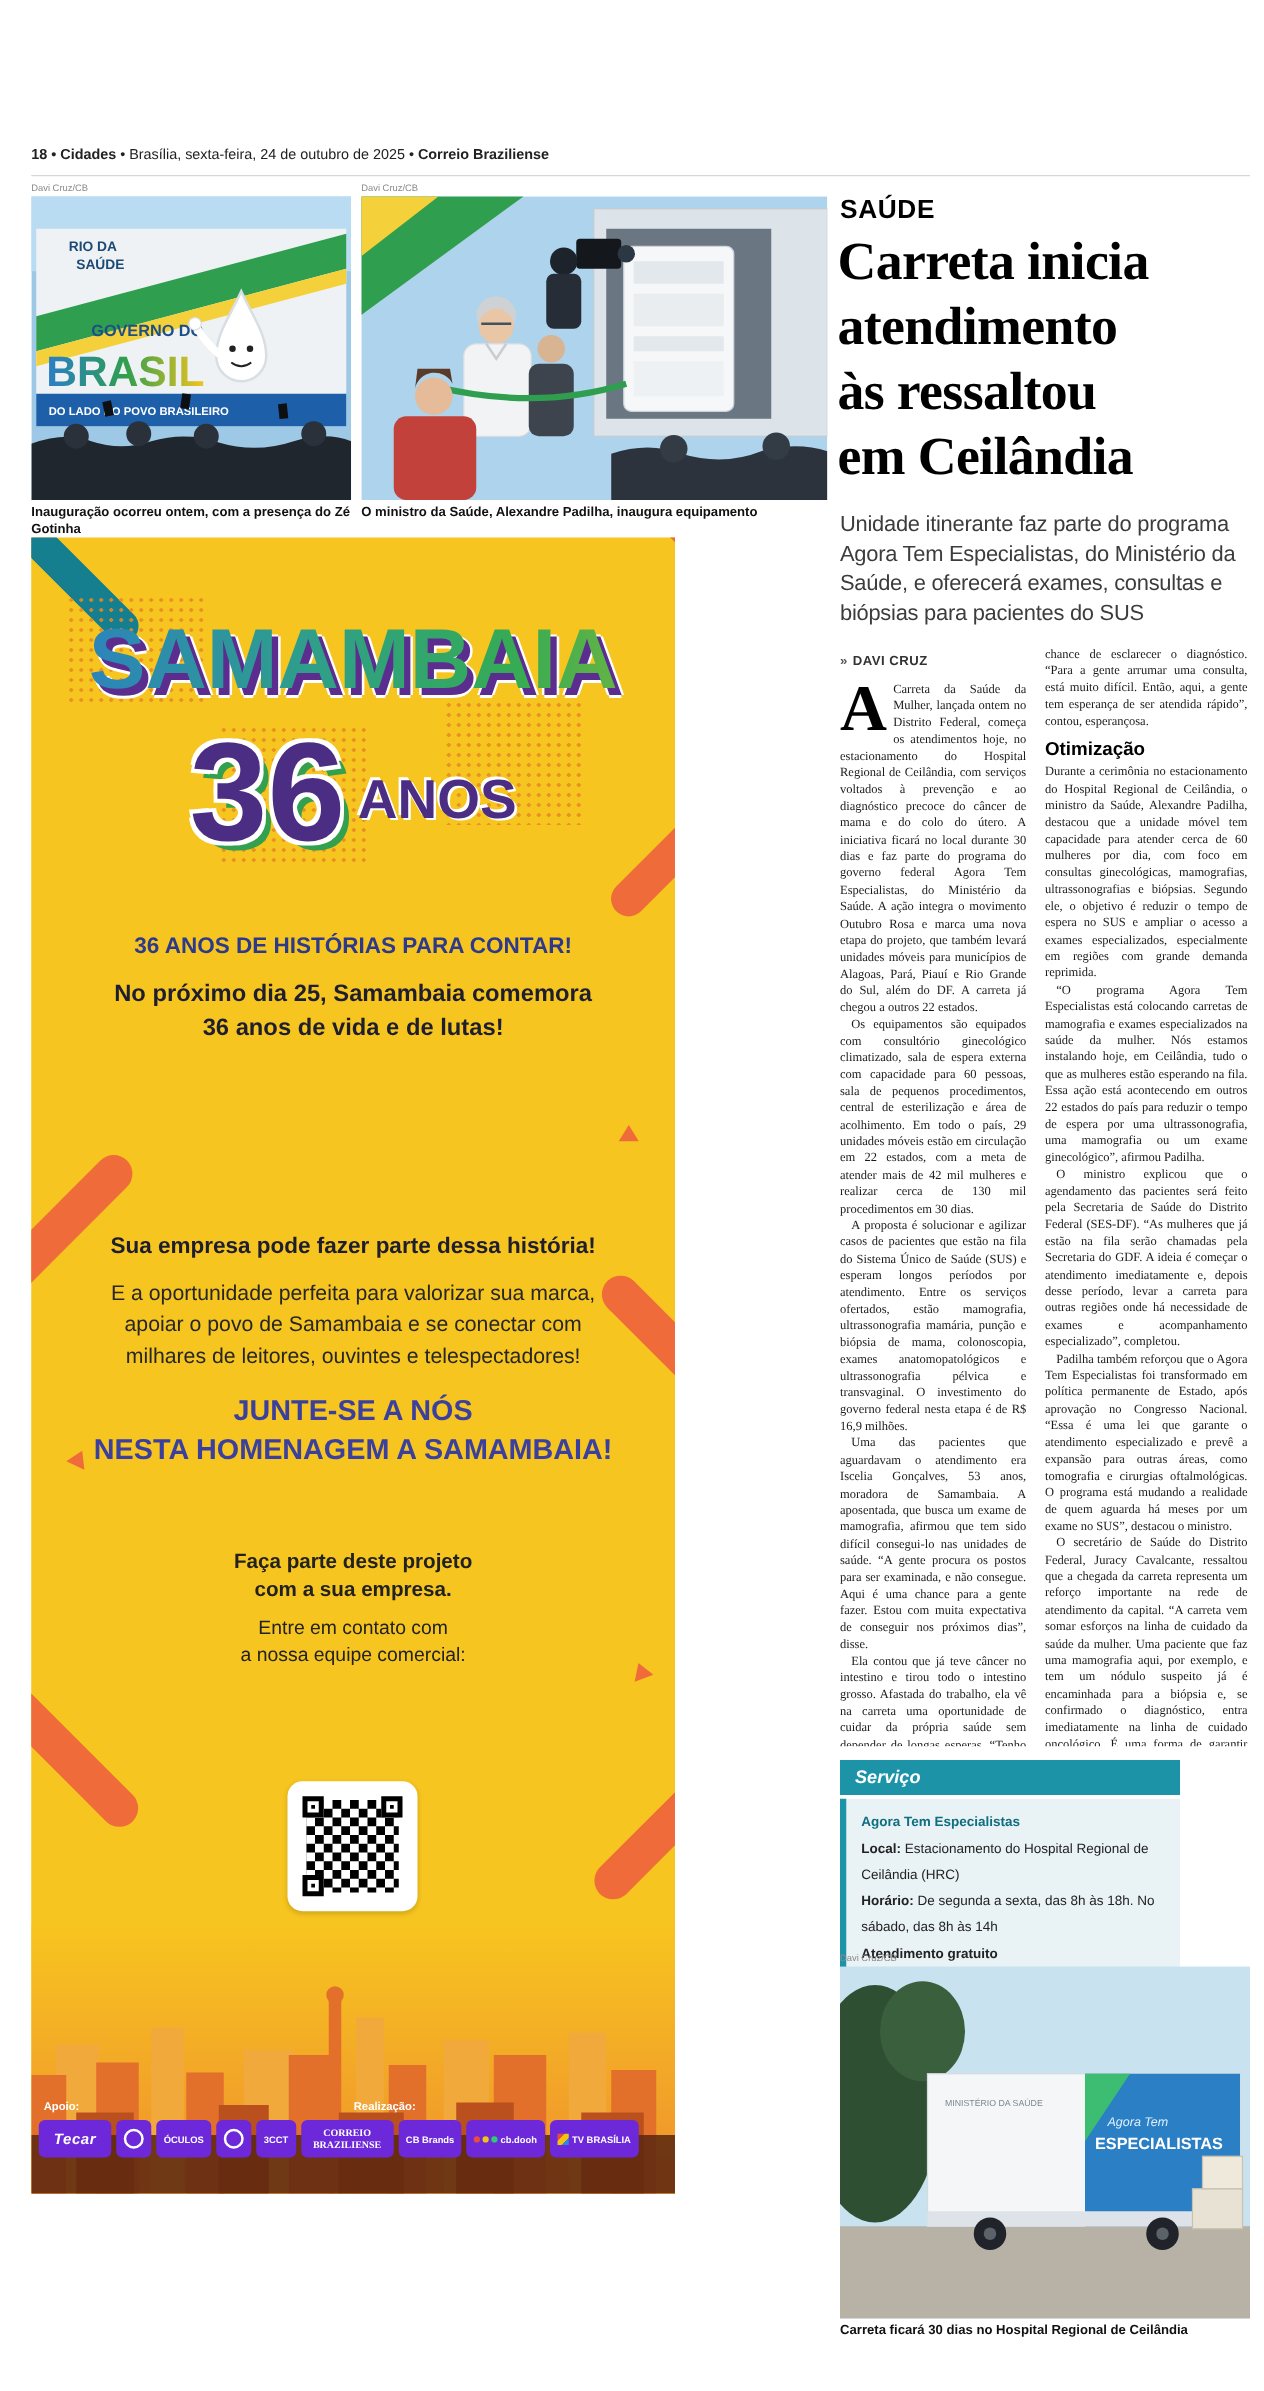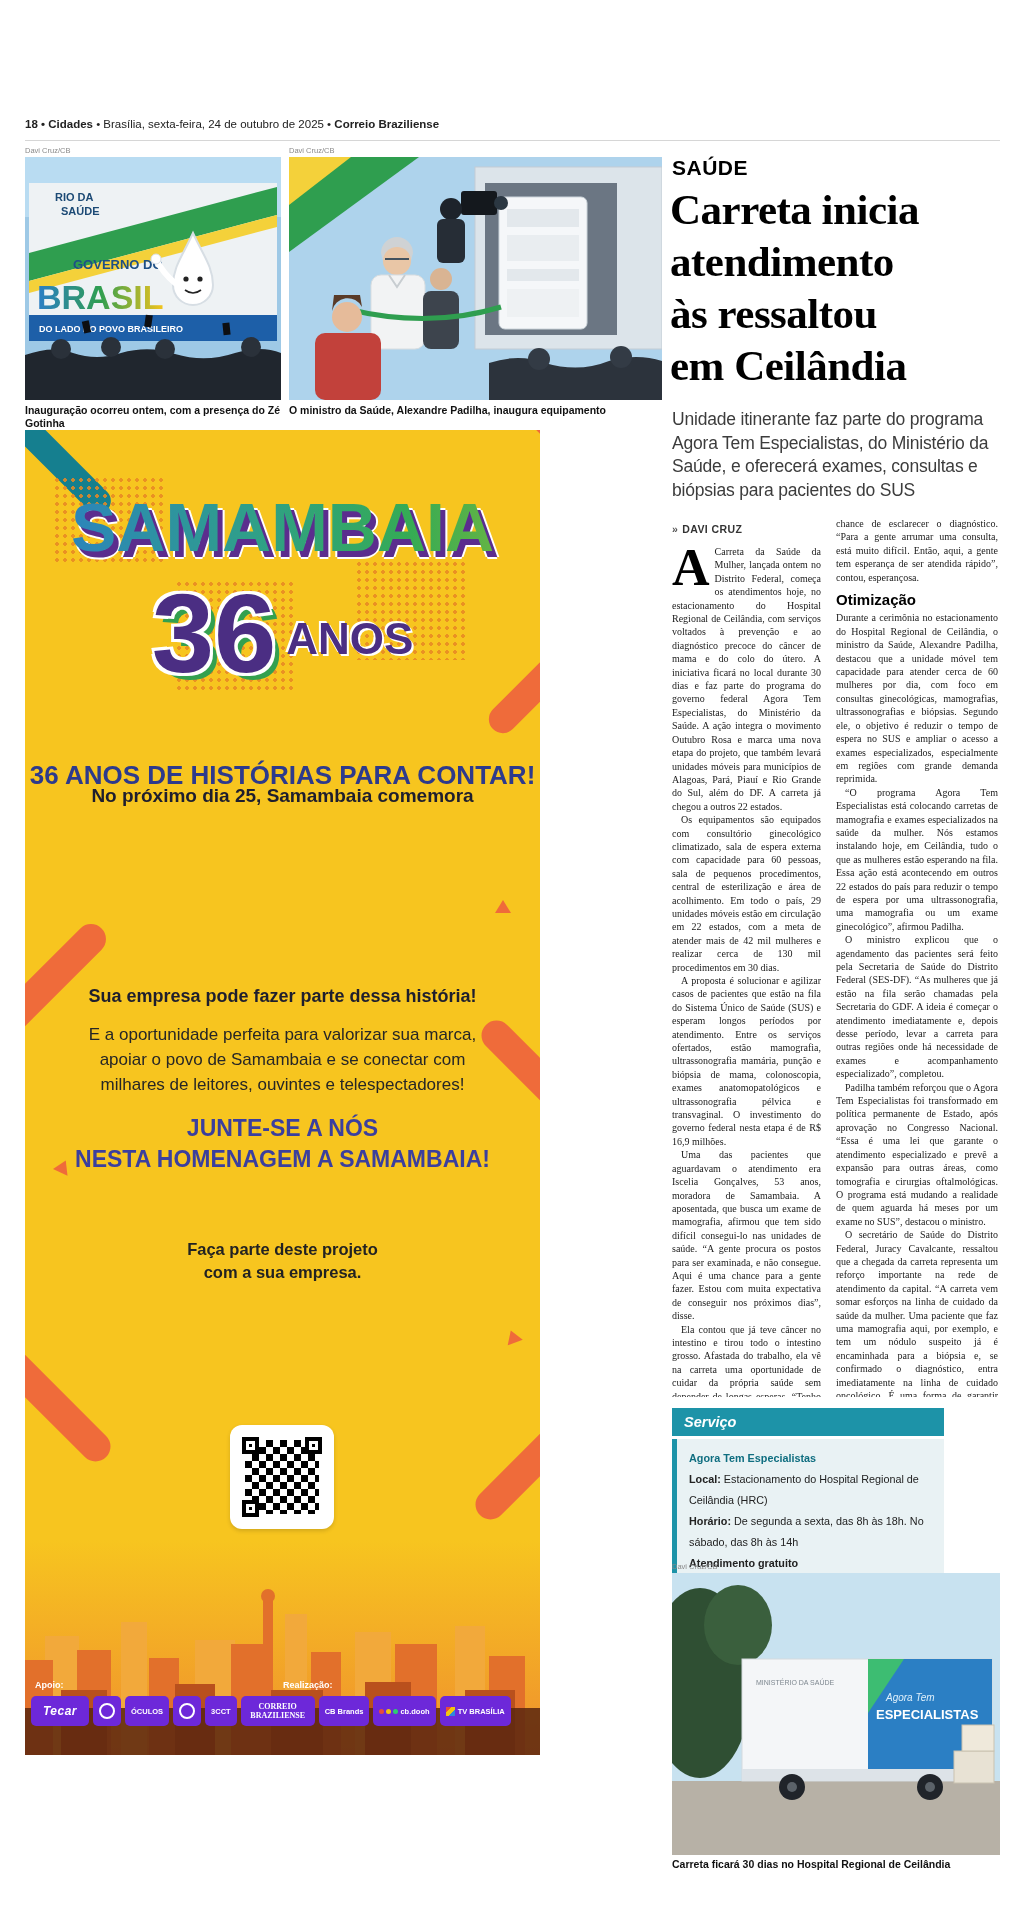--- a/index.html
+++ b/index.html
@@ -52,21 +52,21 @@
   .sam-back{color:#5b2d8e;transform:translate(5px,6px);
             text-shadow:-2px 0 #fff,2px 0 #fff,0 2px #fff,0 -2px #fff;}
   .sam-front{background:linear-gradient(90deg,#2b7ec7 0%,#2fa087 45%,#35ab54 75%,#7db93c 100%);
              -webkit-background-clip:text;background-clip:text;color:transparent;}
   .row36{position:absolute;left:0;top:148px;width:515px;text-align:center;}
   .n36{display:inline-block;font-size:112px;line-height:112px;font-weight:bold;color:#4b2e83;
        text-shadow:-3px -3px 0 #fff,3px -3px 0 #fff,-3px 3px 0 #fff,3px 3px 0 #fff,7px 7px 0 #33a04f;}
   .anos{display:inline-block;font-size:44px;font-weight:bold;color:#4b2e83;vertical-align:18px;margin-left:10px;
         text-shadow:-2px -2px 0 #fff,2px 2px 0 #fff;}
   .adtext{position:absolute;left:0;width:515px;text-align:center;}
-  .tagline{top:316px;font-size:26px;font-weight:bold;color:#2d3a8c;margin-top:14px;}
+  .tagline{top:316px;font-size:18px;font-weight:bold;color:#2d3a8c;}
   .introl{top:352px;font-size:19px;line-height:27px;font-weight:bold;color:#1e1e2e;}
   .para1{top:428px;left:36px;width:443px;font-size:17px;line-height:25px;color:#262626;}
   .boldline{top:556px;font-size:18px;font-weight:bold;color:#1e1e2e;}
   .para2{top:592px;left:44px;width:427px;font-size:17px;line-height:25px;color:#262626;}
   .cta{top:683px;font-size:23px;line-height:31px;font-weight:bold;color:#3b3f9e;}
   .cbold{top:808px;font-size:16.5px;line-height:23px;font-weight:bold;color:#222;}
   .cnorm{top:862px;font-size:15.5px;line-height:22px;color:#222;}
   .qrbox{position:absolute;left:205px;top:995px;width:104px;height:104px;background:#fff;border-radius:12px;
          box-shadow:0 2px 4px rgba(0,0,0,.15);}
   .qr{position:absolute;left:15px;top:15px;width:74px;height:74px;
@@ -261,30 +261,35 @@
       <div class="sam sam-back" aria-hidden="true">SAMAMBAIA</div>
       <div class="sam sam-front">SAMAMBAIA</div>
     </div>
     <div class="row36">
       <span class="n36">36</span><span class="anos">ANOS</span>
     </div>
 
     <div class="adtext tagline">36 ANOS DE HISTÓRIAS PARA CONTAR!</div>
     <div class="adtext introl">
       <div>No próximo dia 25, Samambaia comemora</div>
+      <div>36 anos de vida e de lutas!</div>
     </div>
     <div class="adtext boldline">Sua empresa pode fazer parte dessa história!</div>
     <div class="adtext para2">E a oportunidade perfeita para valorizar sua marca, apoiar o povo de Samambaia e se conectar com milhares de leitores, ouvintes e telespectadores!</div>
     <div class="adtext cta">
       <div>JUNTE-SE A NÓS</div>
       <div>NESTA HOMENAGEM A SAMAMBAIA!</div>
     </div>
     <div class="adtext cbold">
       <div>Faça parte deste projeto</div>
       <div>com a sua empresa.</div>
+    </div>
+    <div class="adtext cnorm">
+      <div>Entre em contato com</div>
+      <div>a nossa equipe comercial:</div>
     </div>
 
     <div class="qrbox">
       <div class="qr"></div>
       <div class="fndr f1"></div>
       <div class="fndr f2"></div>
       <div class="fndr f3"></div>
     </div>
 
     <div class="skyline">

